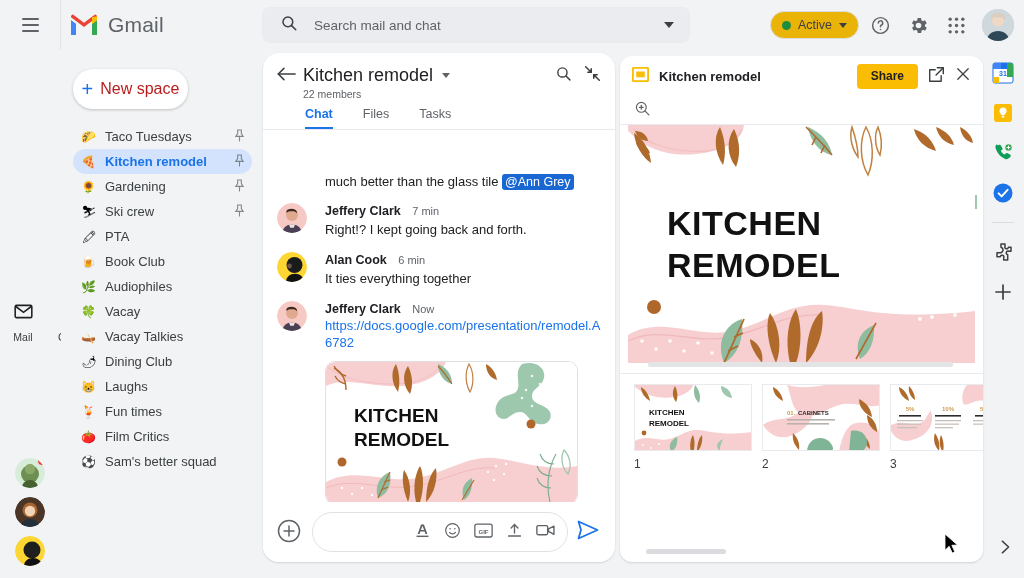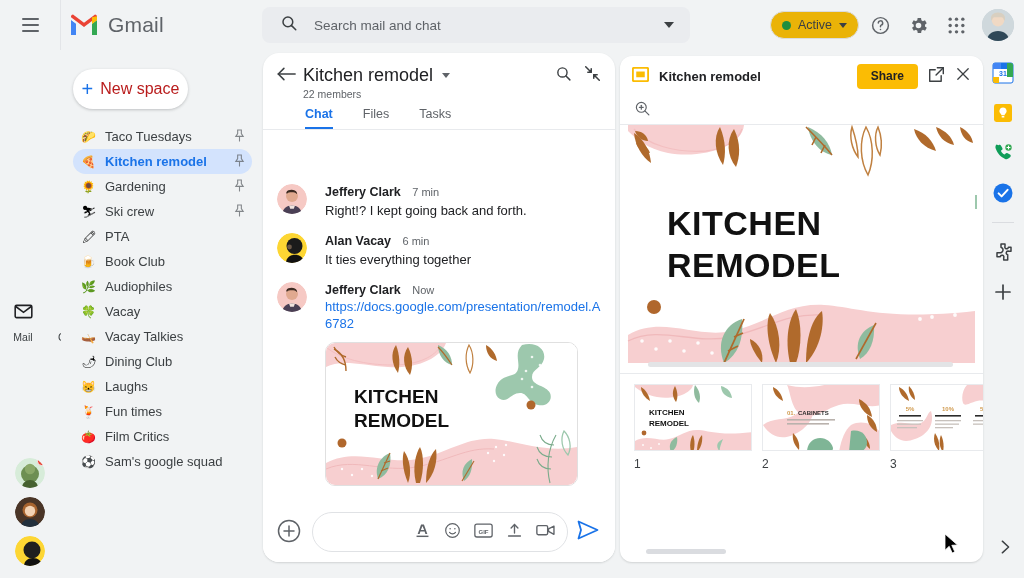--- a/index.html
+++ b/index.html
@@ -425,21 +425,21 @@
         <span class="nm">Fun times</span>
         <span class="pin"></span>
       </div>
       <div class="space-row">
         <span class="emo">🍅</span>
         <span class="nm">Film Critics</span>
         <span class="pin"></span>
       </div>
       <div class="space-row">
         <span class="emo">⚽</span>
-        <span class="nm">Sam's google squad</span>
+        <span class="nm">Sam's better squad</span>
         <span class="pin"></span>
       </div>
     </div>
 </div>
 
 <div id="chat">
   <div id="chat-head">
     <div id="chat-title-row">
       <span id="back-arrow">
         <svg width="19" height="16" viewBox="0 0 22 16" fill="none" stroke="#3c4043" stroke-width="1.8" stroke-linecap="round" stroke-linejoin="round">
@@ -467,20 +467,24 @@
     <div id="members">22 members</div>
     <div id="tabs">
       <div class="tab active">Chat</div>
       <div class="tab">Files</div>
       <div class="tab">Tasks</div>
     </div>
   </div>
   <div id="tab-rule"></div>
 
   <div id="messages">
+    <div class="msg-cut nowrap">
+      <span>much better than the glass tile</span>
+      <span class="mention">@Ann Grey</span>
+    </div>
 
     <div class="msg">
       <span class="av">
         <svg width="30" height="30" viewBox="0 0 30 30">
           <circle cx="15" cy="15" r="15" fill="#f6c9c4"></circle>
           <circle cx="15" cy="12" r="6" fill="#e0a98f"></circle>
           <path d="M9.4 8.2c1.4-3 9-3.4 10.4.4.5 1.3-.3 2.1-.6 1-.4-1.6-8-1.6-8.7-.3-.5.9-1.6.1-1.1-1.1z" fill="#3c2a22"></path>
           <path d="M5.5 30c0-5.3 4.2-8.4 9.5-8.4s9.5 3.1 9.5 8.4z" fill="#4a4055"></path>
           <path d="M12 21.6h6l-1.2 3.2h-3.6z" fill="#f0e3de"></path>
         </svg>
@@ -495,21 +499,21 @@
     <div class="msg">
       <span class="av">
         <svg width="30" height="30" viewBox="0 0 30 30">
           <circle cx="15" cy="15" r="15" fill="#fdd633"></circle>
           <circle cx="17.5" cy="13" r="8" fill="#1b1b1b"></circle>
           <path d="M9 30c0-5.2 4-8.3 9-8.3s9 3.1 9 8.3z" fill="#111"></path>
           <circle cx="12.5" cy="14" r="2.4" fill="#6b5847"></circle>
         </svg>
       </span>
       <span class="body">
-        <span class="who">Alan Vacay</span>
+        <span class="who">Alan Cook</span>
         <span class="when">6 min</span>
         <div class="txt">It ties everything together</div>
       </span>
     </div>
 
     <div class="msg">
       <span class="av">
         <svg width="30" height="30" viewBox="0 0 30 30">
           <circle cx="15" cy="15" r="15" fill="#f6c9c4"></circle>
           <circle cx="15" cy="12" r="6" fill="#e0a98f"></circle>

